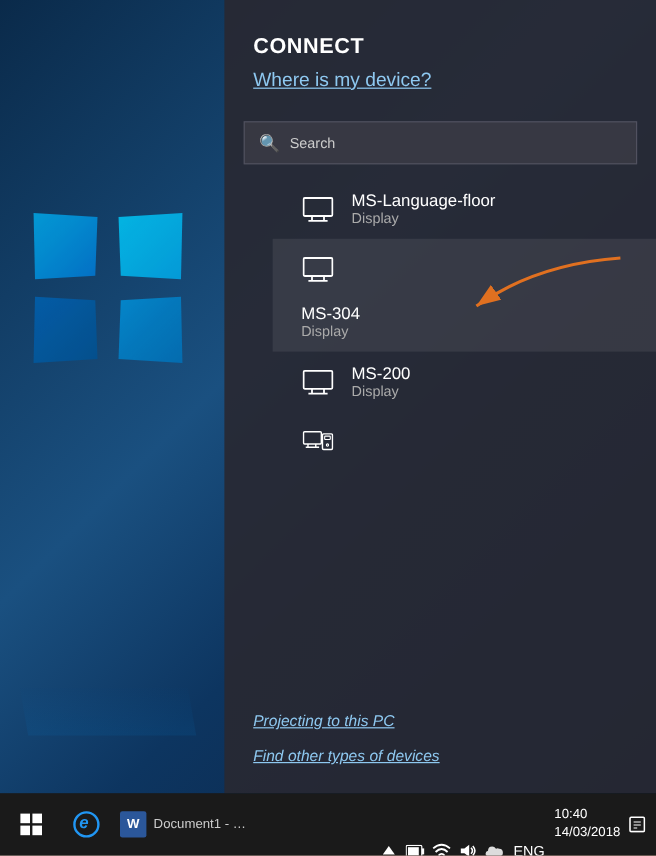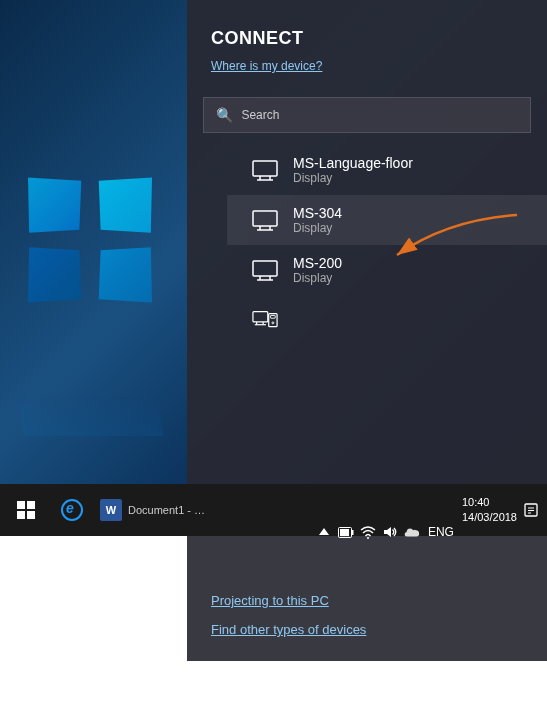--- a/index.html
+++ b/index.html
@@ -7,21 +7,21 @@
       width: 547px;
       height: 713px;
       overflow: hidden;
       font-family: 'Segoe UI', Arial, sans-serif;
       position: relative;
     }
 
     
     .desktop {
       width: 547px;
-      height: 536px;
+      height: 713px;
       position: relative;
       background: #f97316;
     }
 
     
     .desktop-bg {
       position: absolute;
       top: 0; left: 0;
       width: 100%; height: 100%;
       background: linear-gradient(135deg, #0a2a4a 0%, #1a5080 40%, #0d3560 60%, #0a2040 100%);
@@ -229,21 +229,21 @@
 
     .panel-subtitle {
       color: #cccccc;
       font-size: 12px;
       padding: 0 24px 4px 24px;
       line-height: 1.4;
     }
 
     .panel-link {
       color: #8ec8f0;
-      font-size: 12px;
+      font-size: 16px;
       padding: 2px 24px 16px 24px;
       cursor: pointer;
       text-decoration: underline;
     }
 
     .search-bar {
       margin: 8px 16px 12px 16px;
       height: 36px;
       background: rgba(60, 60, 70, 0.8);
       border: 1px solid rgba(120, 120, 140, 0.4);
@@ -273,20 +273,21 @@
     .device-item {
       display: flex;
       align-items: flex-start;
       padding: 10px 24px;
       cursor: pointer;
       gap: 14px;
     }
 
     .device-item.highlighted {
       background: rgba(255,255,255,0.08);
+      flex-direction: column;
     }
 
     .device-icon-wrap {
       width: 28px;
       height: 28px;
       display: flex;
       align-items: center;
       justify-content: center;
       flex-shrink: 0;
       margin-top: 2px;
@@ -333,20 +334,21 @@
       display: flex;
       flex-direction: column;
       gap: 14px;
     }
 
     .bottom-link {
       color: #8ec8f0;
       font-size: 13px;
       cursor: pointer;
       text-decoration: underline;
+      font-style: italic;
     }
   </style>
 </head>
 <body>
 
 <div class="desktop">
   <div class="desktop-bg"></div>
 
   <div class="win-logo">
     <div class="win-logo-inner">

